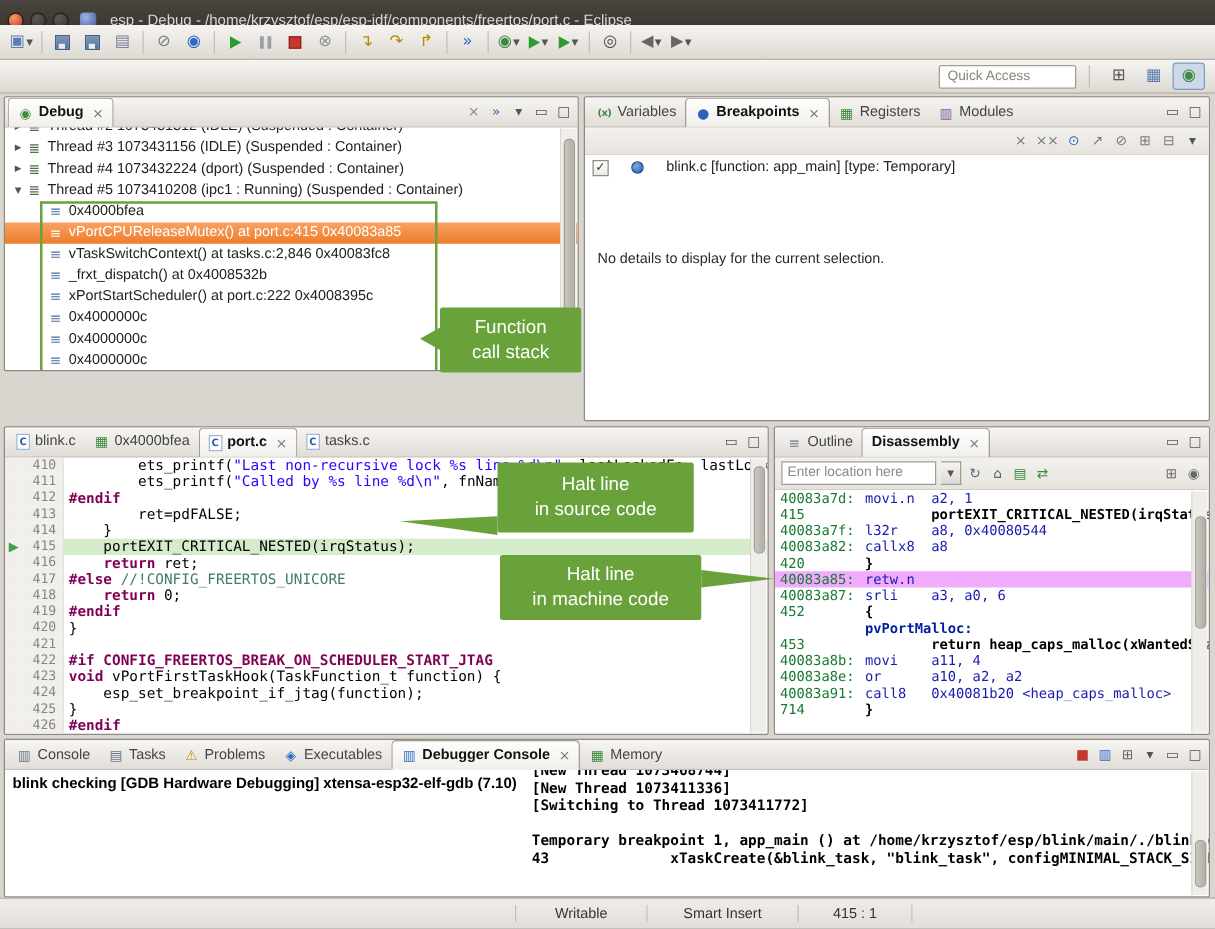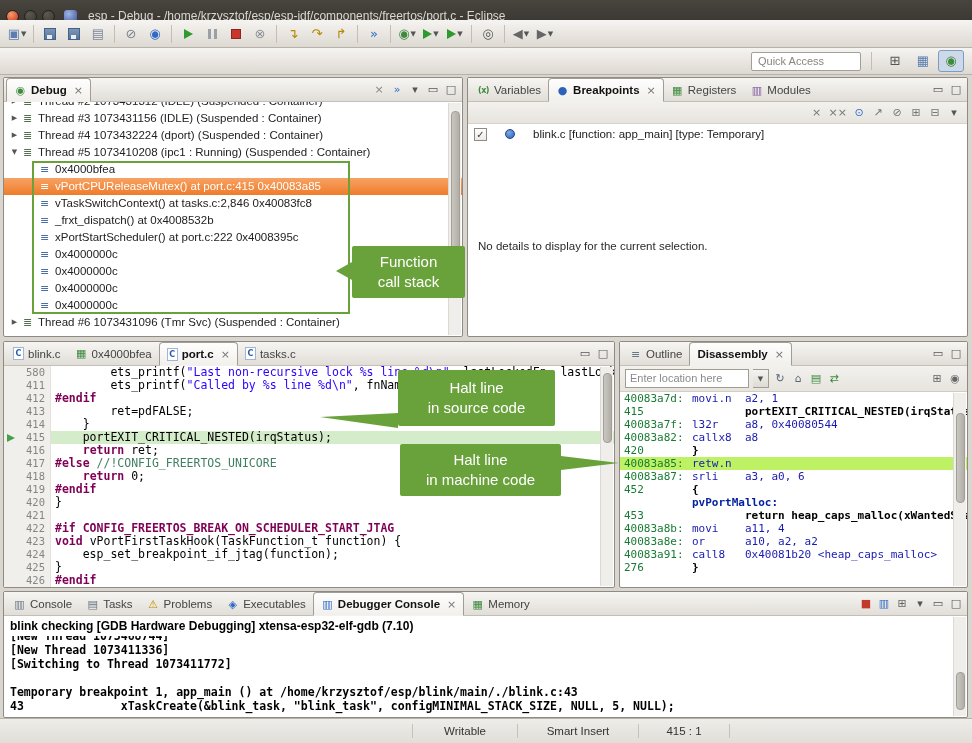--- a/index.html
+++ b/index.html
@@ -72,21 +72,21 @@
 .frame-indent{width:30px;min-width:30px}
 .trow-text{margin-left:4px}
 .stack-box{position:absolute;left:28px;top:59px;width:318px;height:153px;border:2px solid #69a23b;pointer-events:none;z-index:30}
 
 
 .bp-toolbar{height:22px;min-height:22px;background:linear-gradient(#f3f1ee,#e7e4de);border-bottom:1px solid #d6d3cc;display:flex;justify-content:flex-end;align-items:center;padding:0 6px;gap:5px}
 .bp-item{height:20px;display:flex;align-items:center;gap:18px;padding:2px 6px}
 .cbx{width:13px;height:13px;min-width:13px;border:1px solid #8f8b84;background:linear-gradient(#fff,#eceae5);display:flex;align-items:center;justify-content:center;font-size:10px;color:#3c3c3c;font-family:"DejaVu Sans",sans-serif}
 .cbx::before{content:"✓"}
 .bp-dot{width:10px;height:10px;min-width:10px;border-radius:50%;background:radial-gradient(circle at 35% 30%,#7fa8e0,#2d62b8);border:1px solid #1c4489}
-.bp-empty{margin:96px 0 0 10px;color:#2b2b2b}
+.bp-empty{margin:57px 0 0 10px;color:#2b2b2b}
 
 
 .ed-body{flex:1;overflow:hidden;font-family:"DejaVu Sans Mono",monospace;font-size:11.5px;position:relative}
 .cline{display:flex;height:13px;line-height:13px;white-space:pre}
 .cl-ann{width:15px;min-width:15px;background:#f1efec;position:relative}
 .cl-num{width:32px;min-width:32px;background:#f1efec;color:#858585;text-align:right;padding-right:5px;font-size:10.5px;border-right:1px solid #e3e1dc}
 .cl-text{flex:1;padding-left:4px}
 .cline.hl .cl-text{background:#d4ecc9}
 .ip-arrow{position:absolute;left:3px;top:3px;width:0;height:0;border-top:4px solid transparent;border-bottom:4px solid transparent;border-left:8px solid #46a049}
 .cc-k,.cc-d{color:#7f0055;font-weight:bold}
@@ -98,24 +98,24 @@
 .loc-bar{height:26px;min-height:26px;display:flex;align-items:center;gap:4px;padding:2px 5px;background:linear-gradient(#f3f1ee,#e7e4de);border-bottom:1px solid #d0cdc6}
 .loc-input{width:124px;height:19px;border:1px solid #a19d95;background:#fff;color:#8a8a8a;font-size:11px;padding:2px 4px;white-space:nowrap;overflow:hidden}
 .loc-dd{width:16px;height:19px;border:1px solid #a19d95;border-left:none;background:linear-gradient(#f6f4f1,#dedbd4);font-size:7px;text-align:center;line-height:18px;font-family:"DejaVu Sans",sans-serif;color:#555}
 .loc-spacer{flex:1}
 .asm{flex:1;font-family:"DejaVu Sans Mono",monospace;font-size:11px;overflow:hidden}
 .al{display:flex;height:13px;line-height:13px;white-space:pre}
 .al .a{width:72px;min-width:72px;padding-left:4px;color:#187a33}
 .al .t{color:#1a1ab0}
 .al.src .t{color:#000;font-weight:bold}
 .al.label .t{color:#001f9e;font-weight:bold}
-.al.hl{background:#bef264}
-
-
-.console-body{flex:1;display:flex;flex-direction:column;overflow:hidden;position:relative}
+.al.hl{background:#f0abfc}
+
+
+.console-body{flex:1;display:flex;overflow:hidden;position:relative}
 .console-title{font-weight:bold;padding:3px 6px;font-size:12px;color:#000;white-space:nowrap}
 .console-scroll{flex:1;overflow:hidden;padding:0 6px}
 .console-pre{font-family:"DejaVu Sans Mono",monospace;font-size:11.5px;font-weight:bold;line-height:14px;margin-top:-7px;color:#000;white-space:pre}
 
 
 .statusbar{position:absolute;left:0;top:718px;width:100%;height:25px;background:linear-gradient(#efede9,#e1ded8);border-top:1px solid #b6b2aa;display:flex;align-items:center;color:#333}
 .sb-spacer{width:412px}
 .sb-sep{width:1px;height:14px;background:#c6c2ba}
 .sb-cell{padding:0 4px;text-align:center}
 .sb-cell.w1{width:104px}.sb-cell.w2{width:120px}.sb-cell.w3{width:90px}
@@ -228,21 +228,21 @@
         </div>
         <div class="persp">
           <span class="tb-glyph" style="color: rgb(91, 125, 177);">▦</span>
         </div>
         <div class="persp active">
           <span class="tb-glyph" style="color: rgb(62, 138, 62);">◉</span>
         </div>
       </div>
   </div>
 
-  <div class="panel" style="left:3px;top:77px;width:460px;height:260px">
+  <div class="panel" style="left:3px;top:77px;width:460px;height:220px">
     <div class="ptabs">
       <div id="debug-tabs" style="display:flex;align-items:flex-end">
           <div class="tab active">
             <span class="icn i-bug"></span>
             <span class="tab-label">Debug</span>
             <span class="tclose">×</span>
           </div>
         </div>
       <div class="hdr-icons" id="debug-hdr-icons">
           <span class="hicn" style="color: rgb(136, 136, 136);">×</span>
@@ -369,21 +369,21 @@
     <div class="bp-item">
       <span class="cbx"></span>
       <span class="bp-dot"></span>
       <span>blink.c [function: app_main] [type: Temporary]</span>
     </div>
     <div class="bp-empty">No details to display for the current selection.</div>
   </div>
 
   <div class="panel" style="left:3px;top:341px;width:612px;height:247px">
     <div class="ptabs">
-      <div id="editor-tabs" style="display:flex;align-items:center">
+      <div id="editor-tabs" style="display:flex;align-items:flex-start">
           <div class="tab">
             <span class="icn i-cfile"></span>
             <span class="tab-label">blink.c</span>
           </div>
           <div class="tab">
             <span class="icn i-asm"></span>
             <span class="tab-label">0x4000bfea</span>
           </div>
           <div class="tab active">
             <span class="icn i-cfile"></span>
@@ -394,21 +394,21 @@
             <span class="icn i-cfile"></span>
             <span class="tab-label">tasks.c</span>
           </div>
         </div>
       <div class="hdr-icons" id="editor-hdr-icons">
           <span class="hicn" style="color: rgb(85, 85, 85);">▭</span>
           <span class="hicn" style="color: rgb(85, 85, 85);">□</span>
         </div>
     </div>
     <div class="ed-body" id="code-lines">
-        <div class="cline"><span class="cl-ann"></span><span class="cl-num">580</span><span class="cl-text"><span class="cc-p">        ets_printf(</span><span class="cc-s">"Last non-recursive lock %s line %d\n"</span><span class="cc-p">, lastLockedFn, lastLockedLine);</span></span></div>
+        <div class="cline"><span class="cl-ann"></span><span class="cl-num">410</span><span class="cl-text"><span class="cc-p">        ets_printf(</span><span class="cc-s">"Last non-recursive lock %s line %d\n"</span><span class="cc-p">, lastLockedFn, lastLockedLine);</span></span></div>
         <div class="cline"><span class="cl-ann"></span><span class="cl-num">411</span><span class="cl-text"><span class="cc-p">        ets_printf(</span><span class="cc-s">"Called by %s line %d\n"</span><span class="cc-p">, fnName, line);</span></span></div>
         <div class="cline"><span class="cl-ann"></span><span class="cl-num">412</span><span class="cl-text"><span class="cc-d">#endif</span></span></div>
         <div class="cline"><span class="cl-ann"></span><span class="cl-num">413</span><span class="cl-text"><span class="cc-p">        ret=pdFALSE;</span></span></div>
         <div class="cline"><span class="cl-ann"></span><span class="cl-num">414</span><span class="cl-text"><span class="cc-p">    }</span></span></div>
         <div class="cline hl"><span class="cl-ann"><span class="ip-arrow"></span></span><span class="cl-num">415</span><span class="cl-text"><span class="cc-p">    portEXIT_CRITICAL_NESTED(irqStatus);</span></span></div>
         <div class="cline"><span class="cl-ann"></span><span class="cl-num">416</span><span class="cl-text"><span class="cc-p">    </span><span class="cc-k">return</span><span class="cc-p"> ret;</span></span></div>
         <div class="cline"><span class="cl-ann"></span><span class="cl-num">417</span><span class="cl-text"><span class="cc-d">#else</span><span class="cc-c"> //!CONFIG_FREERTOS_UNICORE</span></span></div>
         <div class="cline"><span class="cl-ann"></span><span class="cl-num">418</span><span class="cl-text"><span class="cc-p">    </span><span class="cc-k">return</span><span class="cc-p"> 0;</span></span></div>
         <div class="cline"><span class="cl-ann"></span><span class="cl-num">419</span><span class="cl-text"><span class="cc-d">#endif</span></span></div>
         <div class="cline"><span class="cl-ann"></span><span class="cl-num">420</span><span class="cl-text"><span class="cc-p">}</span></span></div>
@@ -463,21 +463,21 @@
         <div class="al asm"><span class="a">40083a82:</span><span class="t">callx8  a8</span></div>
         <div class="al src"><span class="a">420</span><span class="t">}</span></div>
         <div class="al asm hl"><span class="a">40083a85:</span><span class="t">retw.n</span></div>
         <div class="al asm"><span class="a">40083a87:</span><span class="t">srli    a3, a0, 6</span></div>
         <div class="al src"><span class="a">452</span><span class="t">{</span></div>
         <div class="al label"><span class="a"></span><span class="t">pvPortMalloc:</span></div>
         <div class="al src"><span class="a">453</span><span class="t">        return heap_caps_malloc(xWantedSize</span></div>
         <div class="al asm"><span class="a">40083a8b:</span><span class="t">movi    a11, 4</span></div>
         <div class="al asm"><span class="a">40083a8e:</span><span class="t">or      a10, a2, a2</span></div>
         <div class="al asm"><span class="a">40083a91:</span><span class="t">call8   0x40081b20 &lt;heap_caps_malloc&gt;</span></div>
-        <div class="al src"><span class="a">276</span><span class="t">}</span></div>
+        <div class="al src"><span class="a">714</span><span class="t">}</span></div>
       </div>
     <div class="vscroll" style="top:51px">
         <div class="vthumb" style="top:20px;height:90px"></div>
       </div>
   </div>
 
   <div class="panel" style="left:3px;top:591px;width:965px;height:127px">
     <div class="ptabs">
       <div id="console-tabs" style="display:flex;align-items:flex-end">
           <div class="tab">

